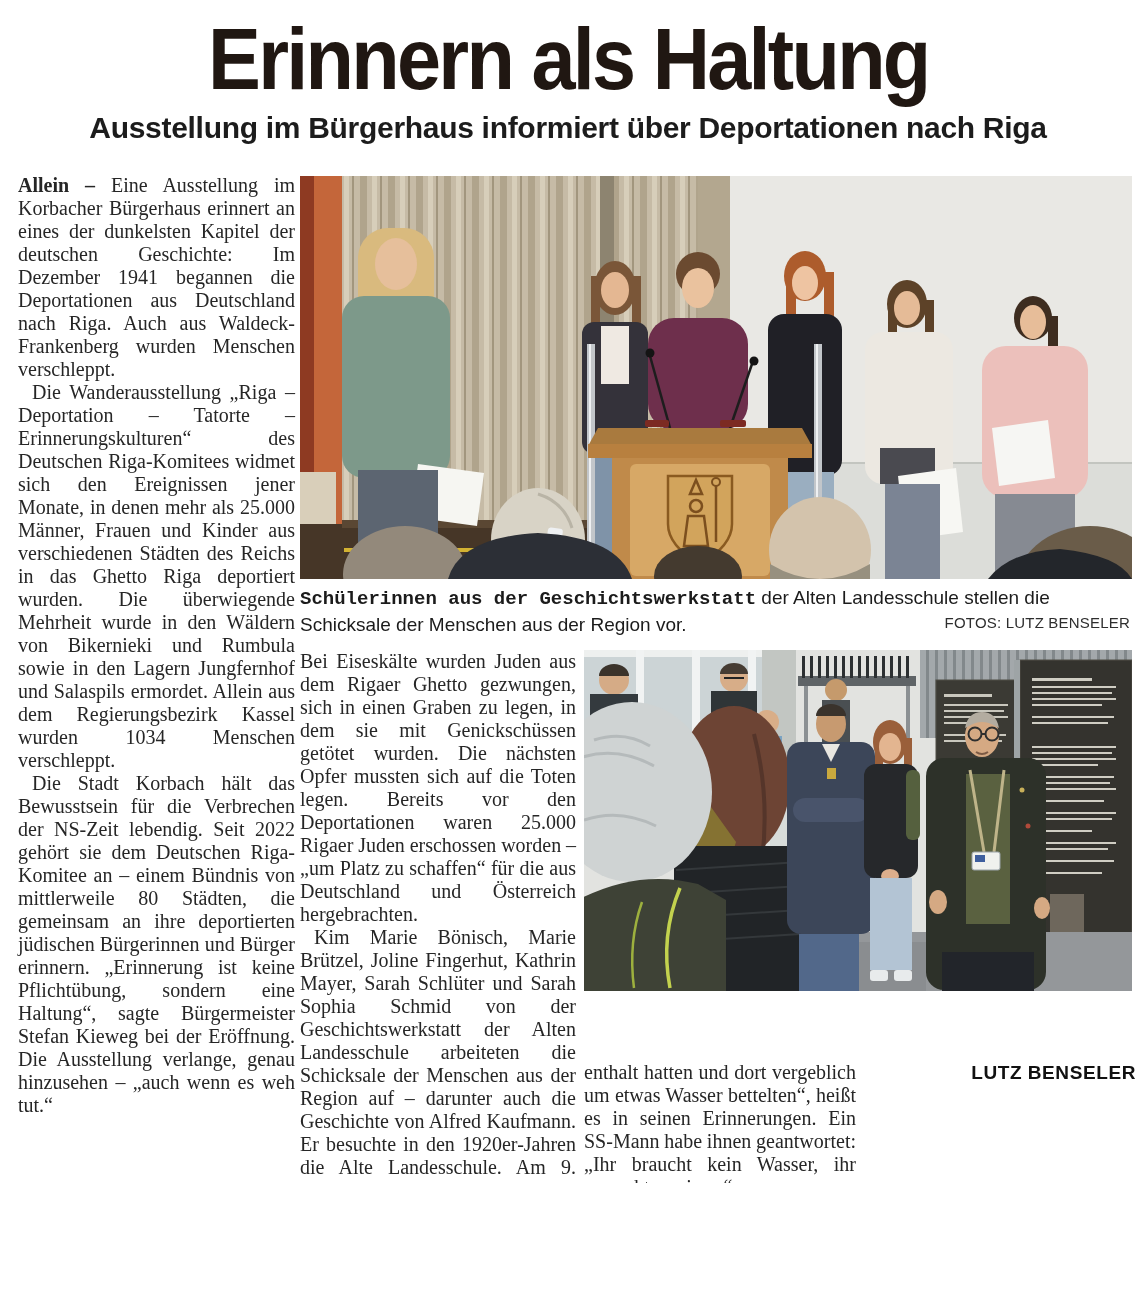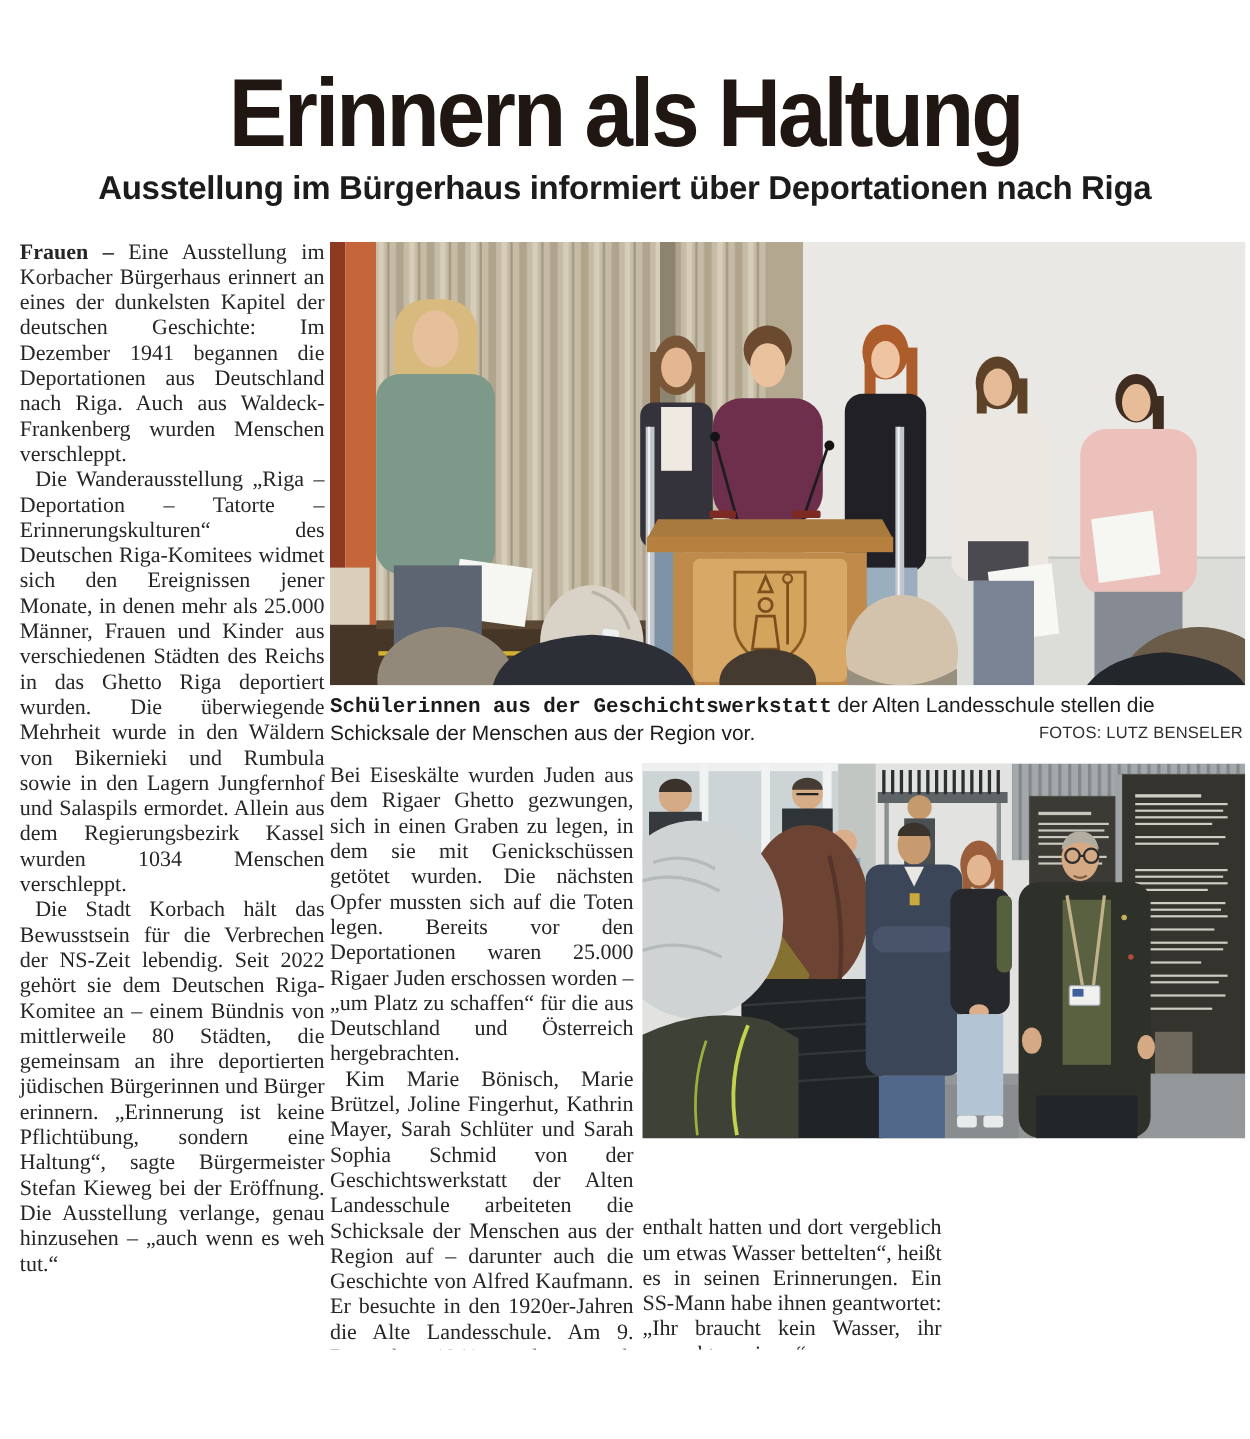--- a/index.html
+++ b/index.html
@@ -1,17 +1,17 @@
 <!DOCTYPE html>
 <html lang="de"><head>
 <meta charset="utf-8">
 <style>
   html,body{margin:0;padding:0;background:#ffffff;}
   #page{position:relative;width:1136px;height:1183px;background:#ffffff;overflow:hidden;
-        font-family:"Liberation Serif",serif;color:#262626;margin-top:44px;}
+        font-family:"Liberation Serif",serif;color:#262626;}
   
   .masthead{position:absolute;left:0;top:10px;width:1136px;text-align:center;}
   .headline{font-family:"Liberation Sans",sans-serif;font-weight:700;color:#201712;
             font-size:88px;line-height:98px;letter-spacing:-3px;display:inline-block;
             transform:scaleX(0.90);transform-origin:center;white-space:nowrap;margin:0;}
   .subhead{font-family:"Liberation Sans",sans-serif;font-weight:700;color:#1c1c1c;
            font-size:30px;line-height:36px;letter-spacing:-0.3px;margin:2px 0 0 0;}
   
   .col{position:absolute;font-size:20px;line-height:23px;text-align:justify;
        hyphens:auto;-webkit-hyphens:auto;word-spacing:-0.02em;}
@@ -34,21 +34,21 @@
 <body>
 
 <div id="page">
 
   <div class="masthead">
     <h1 class="headline">Erinnern als Haltung</h1>
     <h2 class="subhead">Ausstellung im Bürgerhaus informiert über Deportationen nach Riga</h2>
   </div>
 
   <div class="col" style="left:18px;top:174px;width:277px;">
-    <p><span class="lead">Frauen – </span><span>Eine Ausstellung im Korbacher Bürgerhaus erinnert an eines der dunkelsten Kapitel der deutschen Geschichte: Im Dezember 1941 begannen die Deportationen aus Deutschland nach Riga. Auch aus Waldeck-Frankenberg wurden Menschen verschleppt.</span></p>
+    <p><span class="lead">Allein – </span><span>Eine Ausstellung im Korbacher Bürgerhaus erinnert an eines der dunkelsten Kapitel der deutschen Geschichte: Im Dezember 1941 begannen die Deportationen aus Deutschland nach Riga. Auch aus Waldeck-Frankenberg wurden Menschen verschleppt.</span></p>
     <p class="ind">Die Wanderausstellung „Riga – Deportation – Tatorte – Erinnerungskulturen“ des Deutschen Riga-Komitees widmet sich den Ereignissen jener Monate, in denen mehr als 25.000 Männer, Frauen und Kinder aus verschiedenen Städten des Reichs in das Ghetto Riga deportiert wurden. Die überwiegende Mehrheit wurde in den Wäldern von Bikernieki und Rumbula sowie in den Lagern Jungfernhof und Salaspils ermordet. Allein aus dem Regierungsbezirk Kassel wurden 1034 Menschen verschleppt.</p>
     <p class="ind">Die Stadt Korbach hält das Bewusstsein für die Verbrechen der NS-Zeit lebendig. Seit 2022 gehört sie dem Deutschen Riga-Komitee an – einem Bündnis von mittlerweile 80 Städten, die gemeinsam an ihre deportierten jüdischen Bürgerinnen und Bürger erinnern. „Erinnerung ist keine Pflichtübung, sondern eine Haltung“, sagte Bürgermeister Stefan Kieweg bei der Eröffnung. Die Ausstellung verlange, genau hinzusehen – „auch wenn es weh tut.“</p>
   </div>
 
   <div class="photo" style="left:300px;top:176px;width:832px;height:403px;">
     <svg viewBox="0 0 832 403" preserveAspectRatio="none">
       <defs>
         <pattern id="curt" width="28" height="12" patternUnits="userSpaceOnUse">
           <rect width="28" height="12" fill="#c6bba6"></rect>
           <rect x="4" width="7" height="12" fill="#b0a48c"></rect>
@@ -334,15 +334,16 @@
     </svg>
   </div>
 
 
   <div class="col" style="left:584px;top:1061px;width:272px;">
     <p>enthalt hatten und dort vergeblich um etwas Wasser bettelten“, heißt es in seinen Erinnerungen. Ein SS-Mann habe ihnen geantwortet: „Ihr braucht kein Wasser, ihr verreckt sowieso.“</p>
     <p class="ind">Eine Plakatausstellung von Dr. Marion Lilienthal und Schü-</p>
   </div>
 
   <div class="col" style="left:863px;top:1061px;width:273px;">
+    <p class="byline">LUTZ BENSELER</p>
   </div>
 
 </div>
 
 </body></html>

